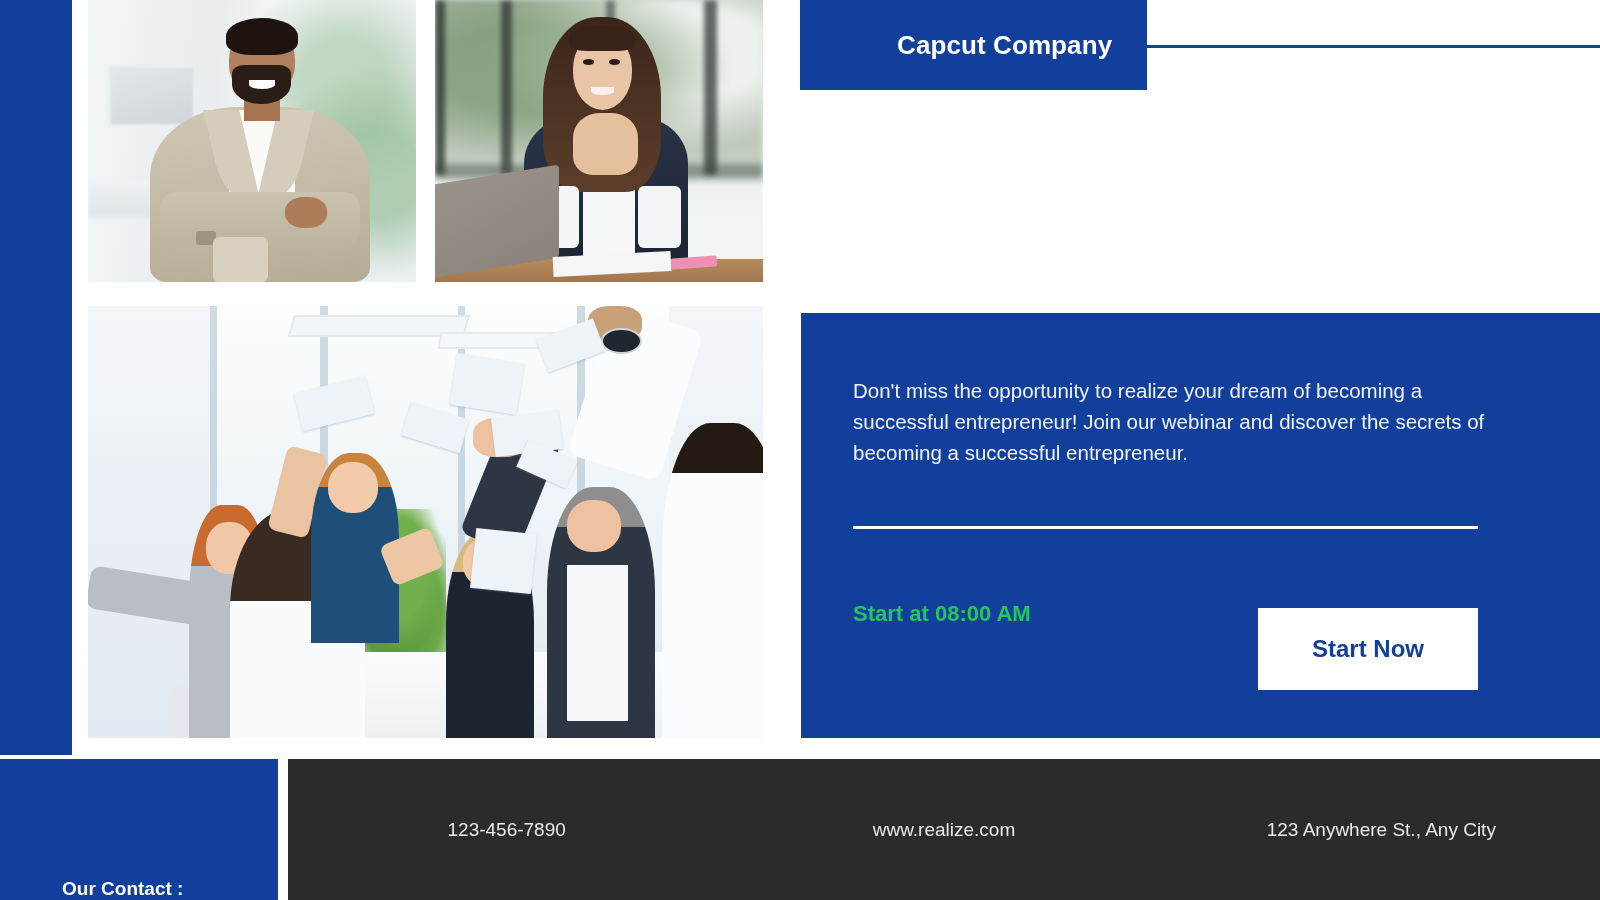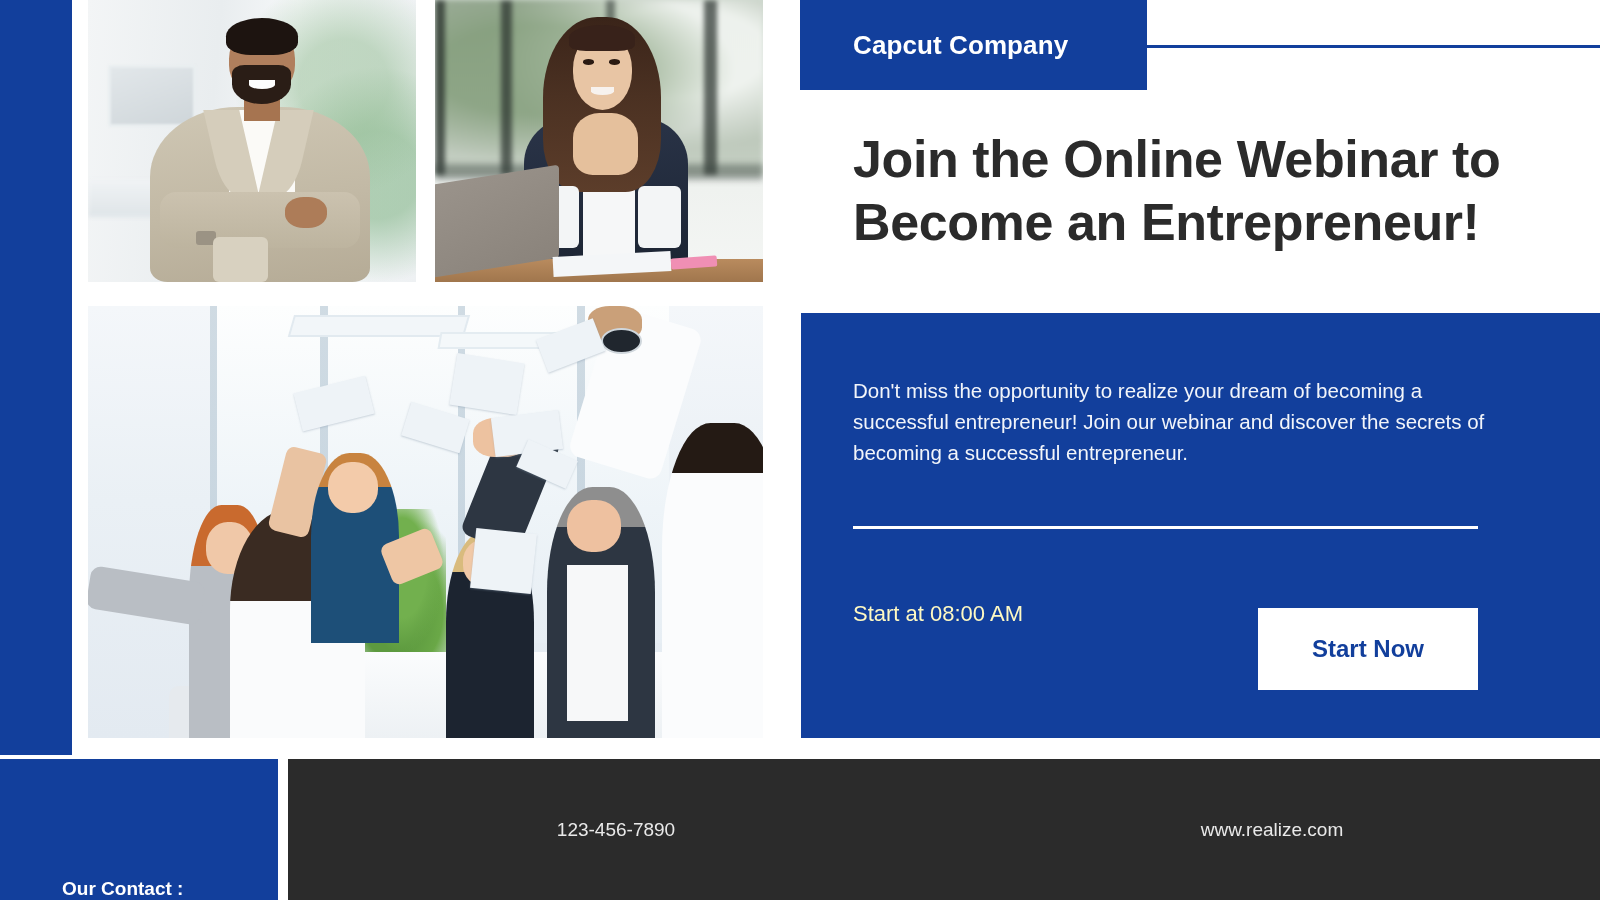--- a/index.html
+++ b/index.html
@@ -323,21 +323,21 @@
   }
   .pt-chair {
     position:absolute; left:12%; top:88%; width:14%; height:12%;
     background:#e6eaee; border-radius:10px 10px 0 0;
   }
 
   
   .brand-block {
     position:absolute; left:800px; top:0; width:347px; height:90px;
     background:#123f9c;
-    display:flex; align-items:center;
+    display:flex; align-items:center;padding-left:44px;
   }
   .brand-text {
     color:#ffffff; font-size:26px; font-weight:bold; letter-spacing:.1px;
     padding-left:53px;
   }
   .brand-rule {
     position:absolute; left:1118px; top:45px; width:482px; height:3px;
     background:#123f9c;
   }
 
@@ -360,21 +360,21 @@
   }
   .divider {
     position:absolute; left:52px; top:213px; width:625px; height:3px;
     background:#ffffff;
   }
   .date-wrap { position:absolute; left:52px; top:282px; }
   .date-main {
     color:#ffffff; font-size:33px; font-weight:bold; letter-spacing:-.2px;
   }
   .date-sub {
-    color:#fef9c3; font-size:22px; font-weight:normal; margin-top:6px;
+    color:#22c55e; font-size:22px; font-weight:bold; margin-top:6px;
   }
   .cta {
     position:absolute; left:457px; top:295px; width:220px; height:82px;
     background:#ffffff;
     display:flex; align-items:center; justify-content:center;
     color:#123f9c; font-size:24px; font-weight:bold;
     cursor:pointer; border:0;
     font-family:"Liberation Sans", sans-serif;
   }
 
@@ -493,34 +493,34 @@
       <div class="pt-paper pp6"></div>
       <div class="pt-paper pp7"></div>
     </div>
   </div>
 
   <div class="brand-block">
     <div class="brand-text">Capcut Company</div>
   </div>
   <div class="brand-rule"></div>
 
-  <h1 class="headline">Join the Online Webinar to Become an Entrepreneur!</h1>
 
   <div class="blue-panel">
     <p class="body-copy">Don't miss the opportunity to realize your dream of becoming a successful entrepreneur! Join our webinar and discover the secrets of becoming a successful entrepreneur.</p>
     <div class="divider"></div>
     <div class="date-wrap">
       <div class="date-sub">Start at 08:00 AM</div>
     </div>
     <button class="cta">Start Now</button>
   </div>
 
   <div class="footer-brand">
     <span>Our Contact :</span>
   </div>
   <div class="footer-dark">
     <div class="footer-items">
       <div class="footer-item">123-456-7890</div>
       <div class="footer-item">www.realize.com</div>
+      <div class="footer-item">123 Anywhere St., Any City</div>
     </div>
   </div>
 
 </div>
 
 </body></html>

